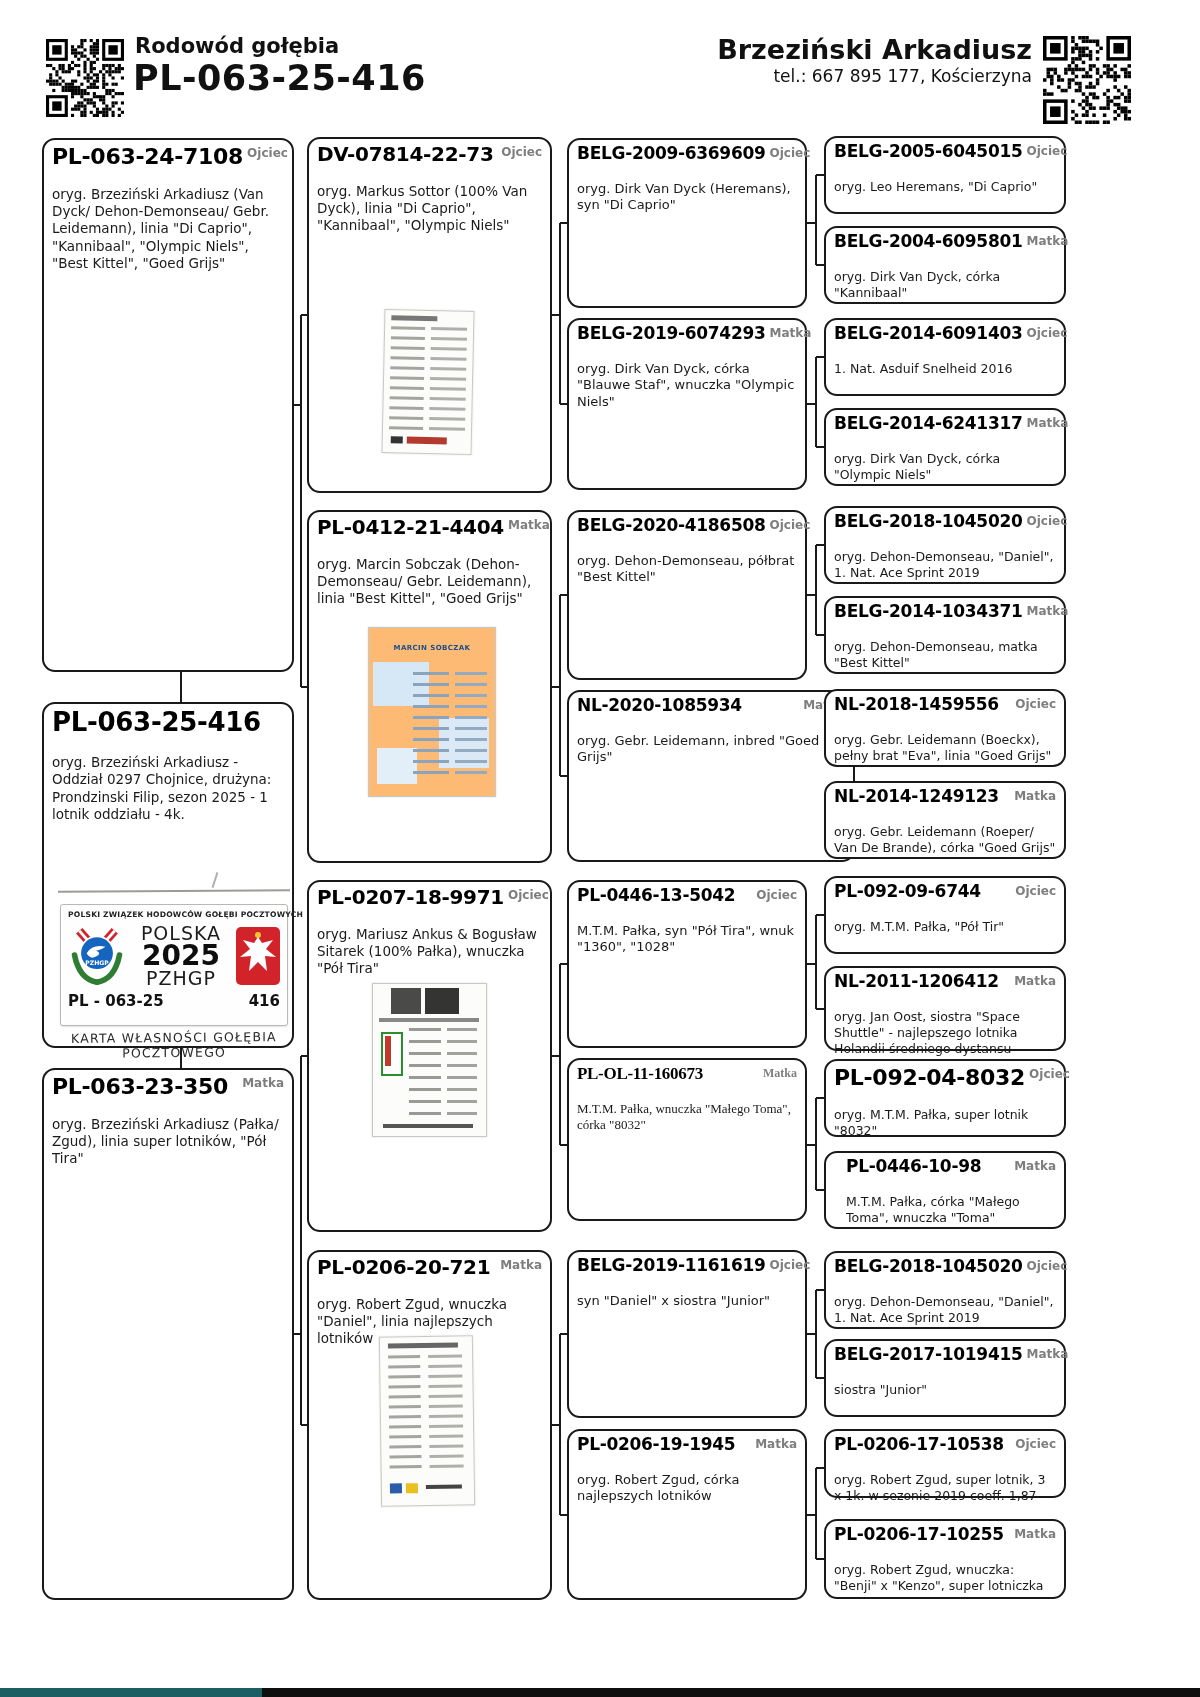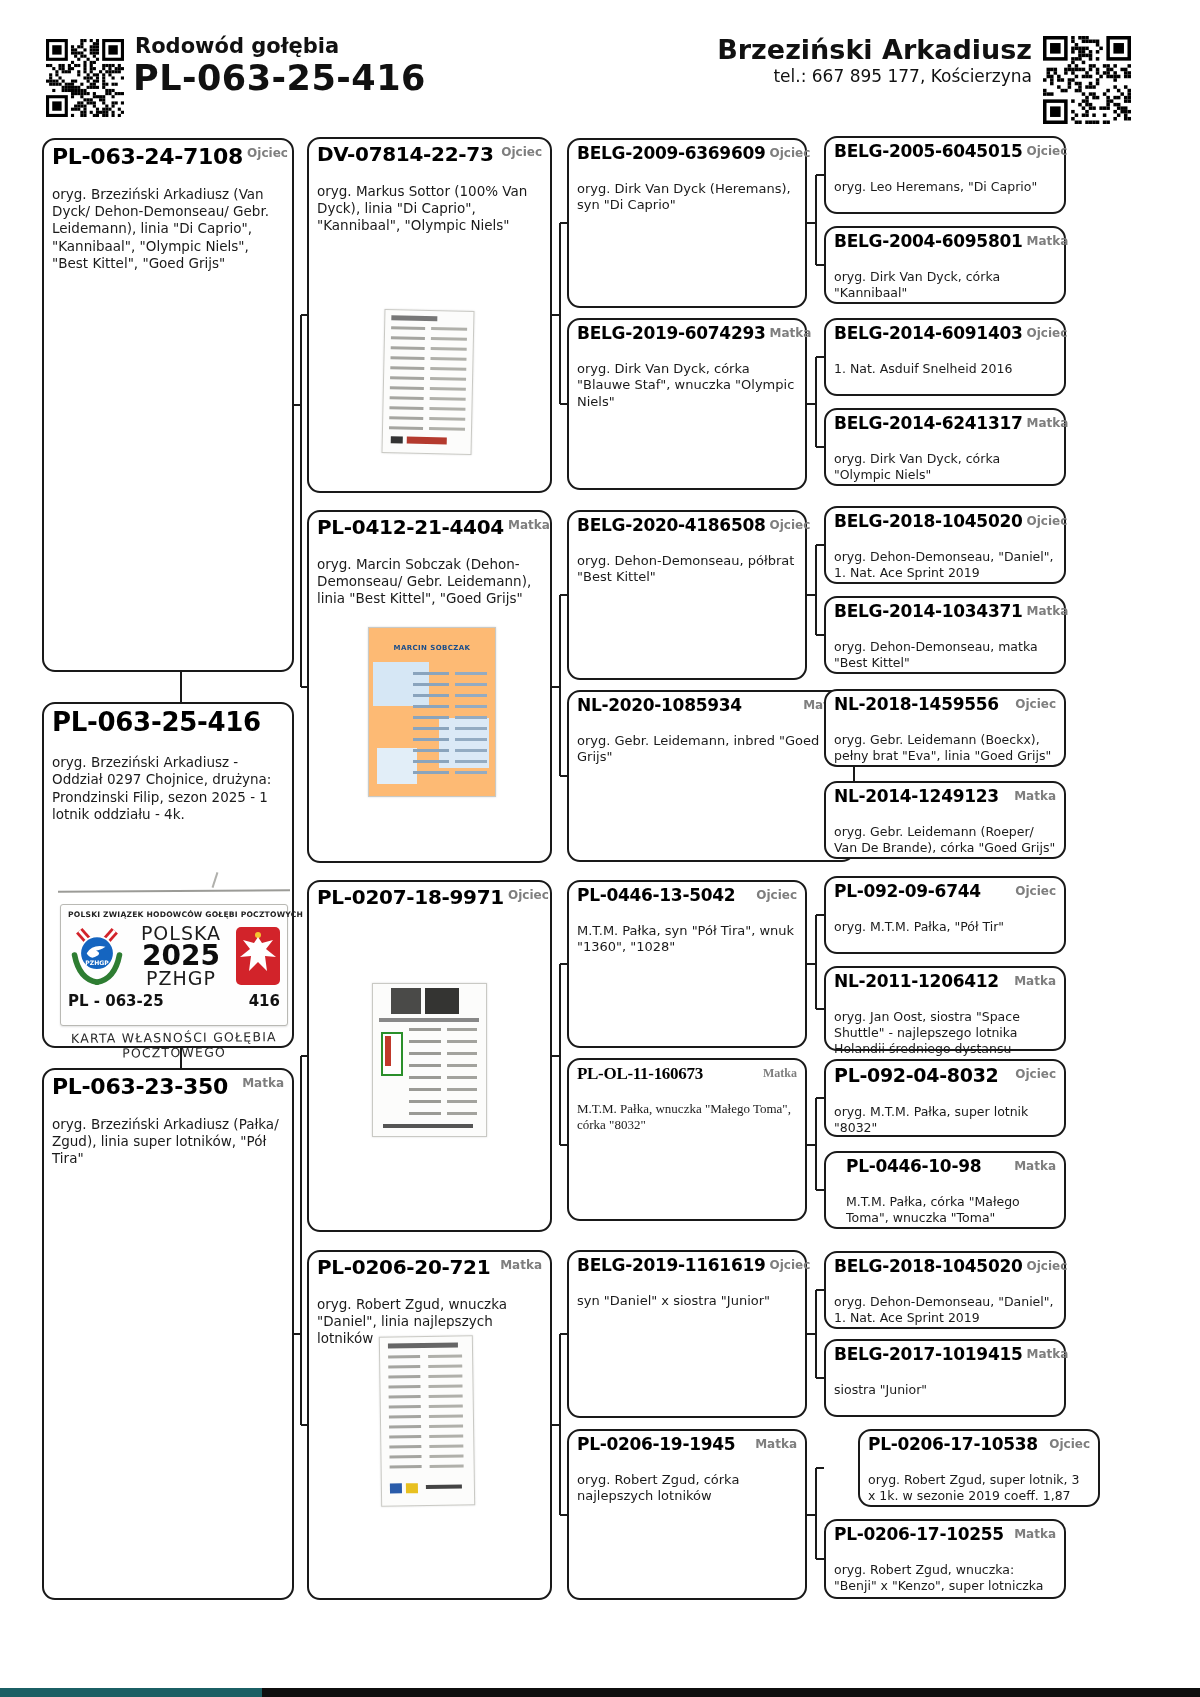--- a/index.html
+++ b/index.html
@@ -502,20 +502,21 @@
           <span class="ring" style="font-size:20px">PL-0412-21-4404</span>
           <span class="rel">Matka</span>
         </div>
         <div class="bd" style="font-size:13.5px">oryg. Marcin Sobczak (Dehon-Demonseau/ Gebr. Leidemann), linia "Best Kittel", "Goed Grijs"</div>
       </div>
       <div class="box" style="left: 307px; top: 880px; width: 245px; height: 352px;">
         <div class="bh">
           <span class="ring" style="font-size:20px">PL-0207-18-9971</span>
           <span class="rel">Ojciec</span>
         </div>
+        <div class="bd" style="font-size:13.5px">oryg. Mariusz Ankus &amp; Bogusław Sitarek (100% Pałka), wnuczka "Pół Tira"</div>
       </div>
       <div class="box" style="left: 307px; top: 1250px; width: 245px; height: 350px;">
         <div class="bh">
           <span class="ring" style="font-size:20px">PL-0206-20-721</span>
           <span class="rel">Matka</span>
         </div>
         <div class="bd" style="font-size:13.5px">oryg. Robert Zgud, wnuczka "Daniel", linia najlepszych lotników</div>
       </div>
       <div class="box" style="left: 567px; top: 138px; width: 240px; height: 170px;">
         <div class="bh">
@@ -638,21 +639,21 @@
       </div>
       <div class="box" style="left: 824px; top: 966px; width: 242px; height: 85px;">
         <div class="bh">
           <span class="ring" style="font-size:17px">NL-2011-1206412</span>
           <span class="rel">Matka</span>
         </div>
         <div class="bd" style="font-size:12.5px">oryg. Jan Oost, siostra "Space Shuttle" - najlepszego lotnika Holandii średniego dystansu</div>
       </div>
       <div class="box" style="left: 824px; top: 1059px; width: 242px; height: 78px;">
         <div class="bh">
-          <span class="ring" style="font-size:19px">PL-092-04-8032</span>
+          <span class="ring" style="font-size:22px">PL-092-04-8032</span>
           <span class="rel">Ojciec</span>
         </div>
         <div class="bd" style="font-size:12.5px">oryg. M.T.M. Pałka, super lotnik "8032"</div>
       </div>
       <div class="box" style="left: 824px; top: 1151px; width: 242px; height: 78px; padding-left: 20px;">
         <div class="bh">
           <span class="ring" style="font-size:17px">PL-0446-10-98</span>
           <span class="rel">Matka</span>
         </div>
         <div class="bd" style="font-size:12.5px">M.T.M. Pałka, córka "Małego Toma", wnuczka "Toma"</div>
@@ -664,21 +665,21 @@
         </div>
         <div class="bd" style="font-size:12.5px">oryg. Dehon-Demonseau, "Daniel", 1. Nat. Ace Sprint 2019</div>
       </div>
       <div class="box" style="left: 824px; top: 1339px; width: 242px; height: 78px;">
         <div class="bh">
           <span class="ring" style="font-size:17px">BELG-2017-1019415</span>
           <span class="rel">Matka</span>
         </div>
         <div class="bd" style="font-size:12.5px">siostra "Junior"</div>
       </div>
-      <div class="box" style="left: 858px; top: 1429px; width: 242px; height: 78px;">
+      <div class="box" style="left: 824px; top: 1429px; width: 242px; height: 69px;">
         <div class="bh">
           <span class="ring" style="font-size:17px">PL-0206-17-10538</span>
           <span class="rel">Ojciec</span>
         </div>
         <div class="bd" style="font-size:12.5px">oryg. Robert Zgud, super lotnik, 3 x 1k. w sezonie 2019 coeff. 1,87</div>
       </div>
       <div class="box" style="left: 824px; top: 1519px; width: 242px; height: 80px;">
         <div class="bh">
           <span class="ring" style="font-size:17px">PL-0206-17-10255</span>
           <span class="rel">Matka</span>

